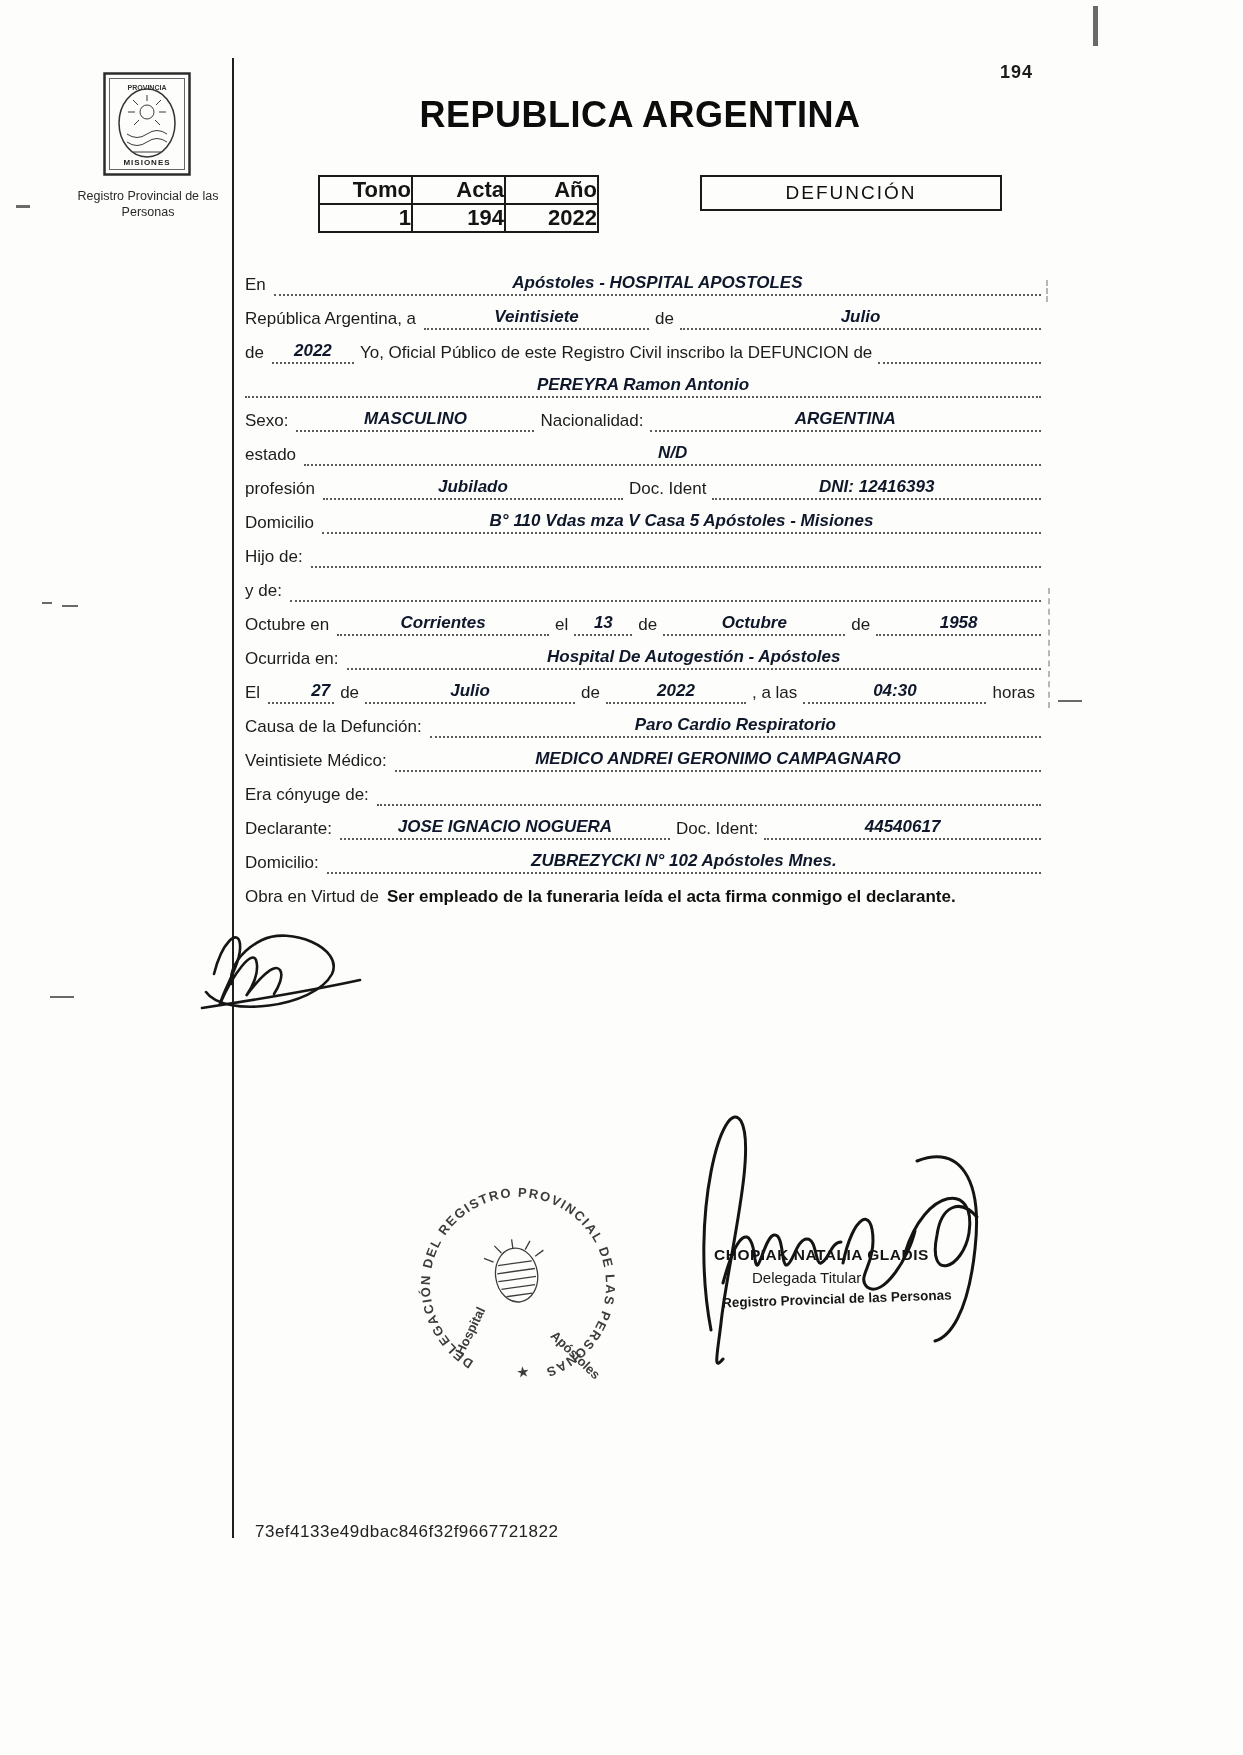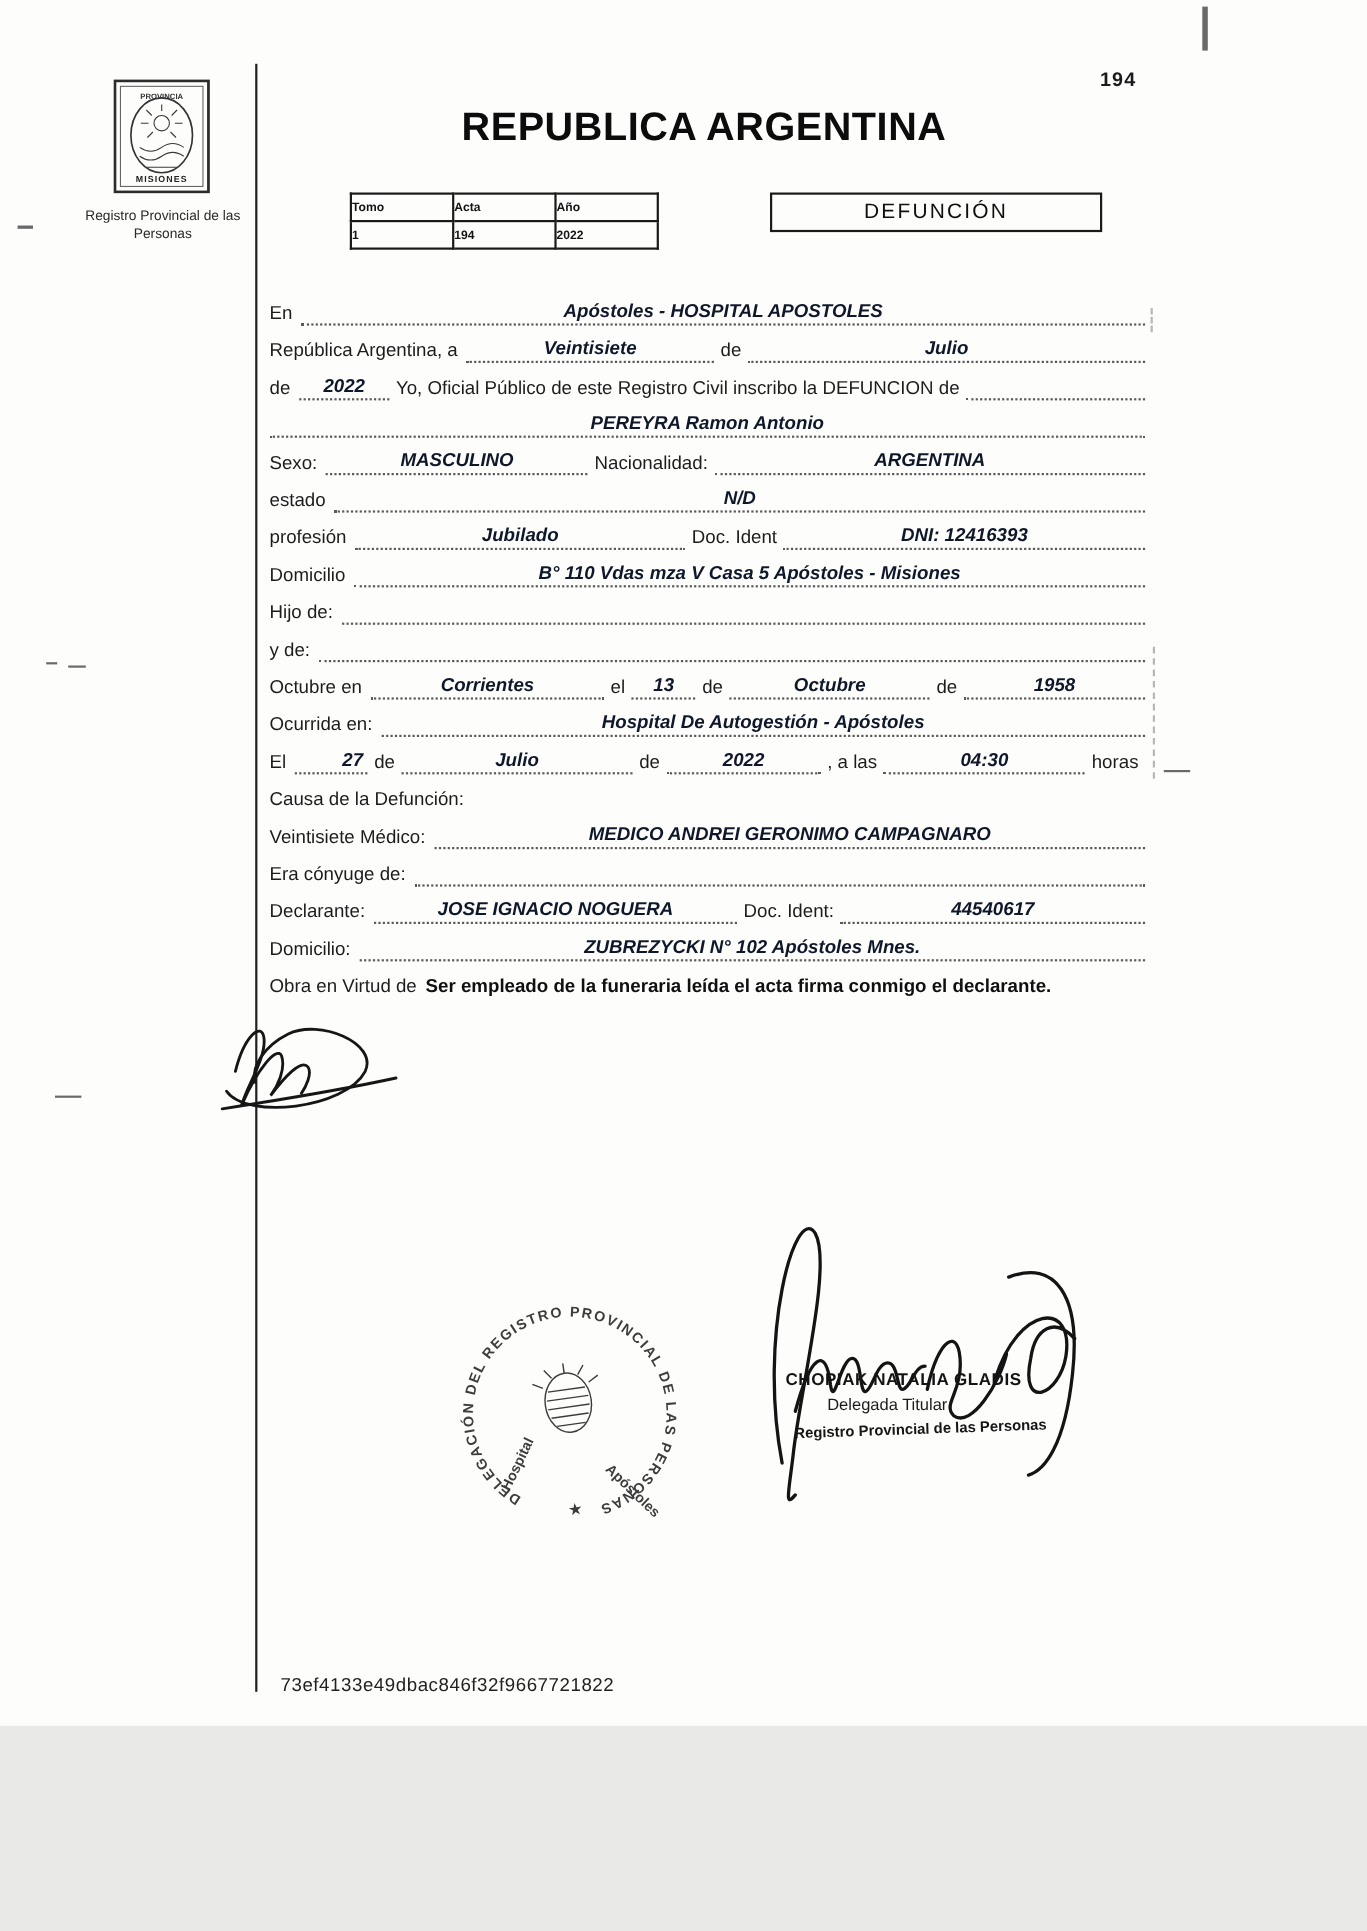--- a/index.html
+++ b/index.html
@@ -1,30 +1,30 @@
 <!DOCTYPE html>
 <html><head>
 <meta charset="utf-8">
 <style>
   * { margin:0; padding:0; box-sizing:border-box; }
   html,body { background:#e9e9e7; }
   body { font-family:"Liberation Sans", sans-serif; }
   .page {
-    position:relative; width:1243px; height:1569px; margin:0 auto;
+    position:relative; width:1243px; height:1755px; margin:0 auto;
     background:#fdfdfc; color:#1b1b1b; overflow:hidden;
   }
   .left-rule { position:absolute; left:232px; top:58px; width:2px; height:1480px; background:#1f1f1f; }
   .page-number { position:absolute; left:1000px; top:62px; font-size:18px; font-weight:bold; letter-spacing:1px; }
   .logo-box { position:absolute; left:103px; top:72px; }
   .logo-caption { position:absolute; left:76px; top:188px; width:144px; text-align:center; font-size:12.5px; line-height:1.3; color:#2a2a2a; }
   .title { position:absolute; left:320px; top:94px; width:640px; text-align:center;
            font-size:36px; font-weight:bold; letter-spacing:0.5px; color:#0c0c0c; }
   .record-table { position:absolute; left:318px; top:175px; border-collapse:collapse; }
-  .record-table td { border:2px solid #1a1a1a; width:93px; height:25px; text-align:left;
-           font-size:11px; font-weight:bold; color:#141414; }
+  .record-table td { border:2px solid #1a1a1a; width:93px; height:25px; text-align:right;
+           font-size:22px; font-weight:bold; color:#141414; }
   .defuncion-box { position:absolute; left:700px; top:175px; width:302px; height:36px;
            border:2px solid #1a1a1a; display:flex; align-items:center; justify-content:center;
            font-size:19px; font-weight:normal; letter-spacing:2px; color:#101010; }
   .form { position:absolute; left:245px; top:262px; width:796px; font-size:17px; }
   .row { display:flex; align-items:flex-end; height:34px; }
   .lbl { white-space:nowrap; padding:0 8px 1px 0; color:#1c1c1c; }
   .txt { white-space:nowrap; padding:0 6px 1px 6px; color:#1c1c1c; }
   .val { border-bottom:2px dotted #5a5a5a; text-align:center; font-weight:bold;
          padding:0 4px 1px 4px; min-height:21px; color:#0f172a; white-space:nowrap;
          overflow:visible;font-style:italic; }
@@ -178,20 +178,21 @@
       <span class="val" style="width:210px;">Julio</span>
       <span class="txt">de</span>
       <span class="val" style="width:140px;">2022</span>
       <span class="txt">, a las</span>
       <span class="val grow">04:30</span>
       <span class="txt">horas</span>
     </div>
 
     <div class="row">
       <span class="lbl">Causa de la Defunción:</span>
+      <span class="val grow">Paro Cardio Respiratorio</span>
     </div>
 
     <div class="row">
       <span class="lbl">Veintisiete Médico:</span>
       <span class="val grow">MEDICO ANDREI GERONIMO CAMPAGNARO</span>
     </div>
 
     <div class="row">
       <span class="lbl">Era cónyuge de:</span>
       <span class="val grow"></span>

